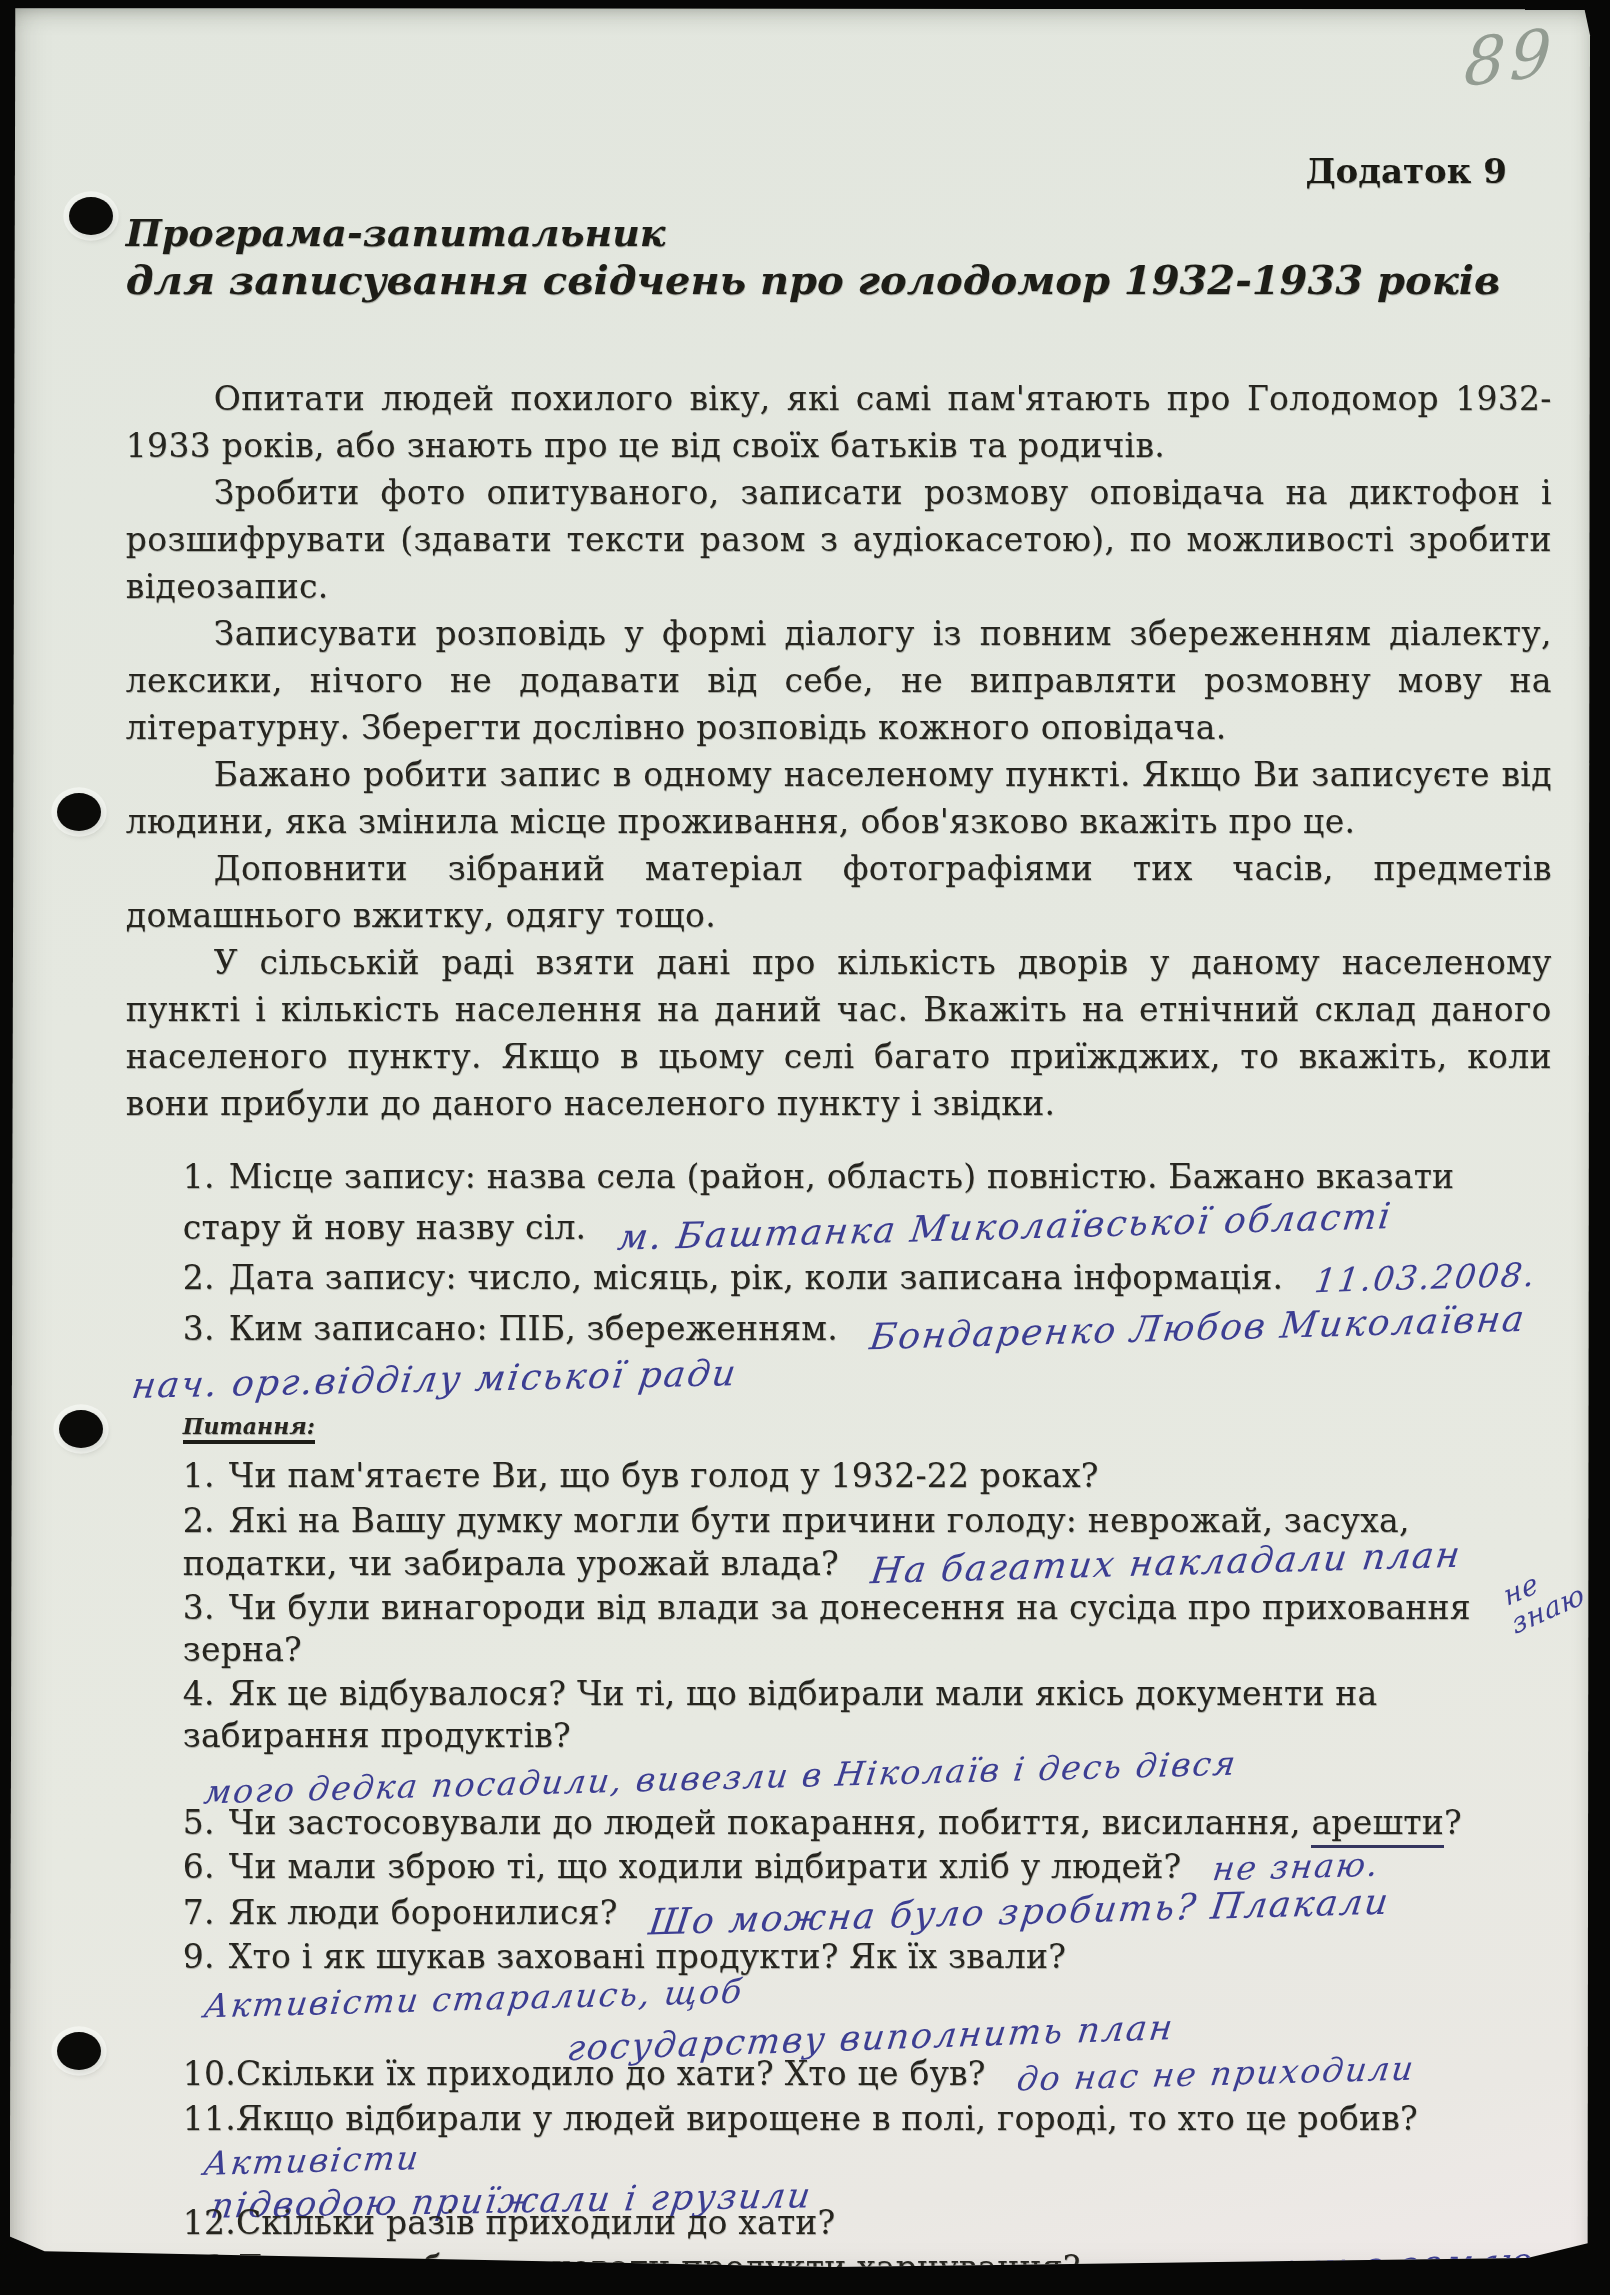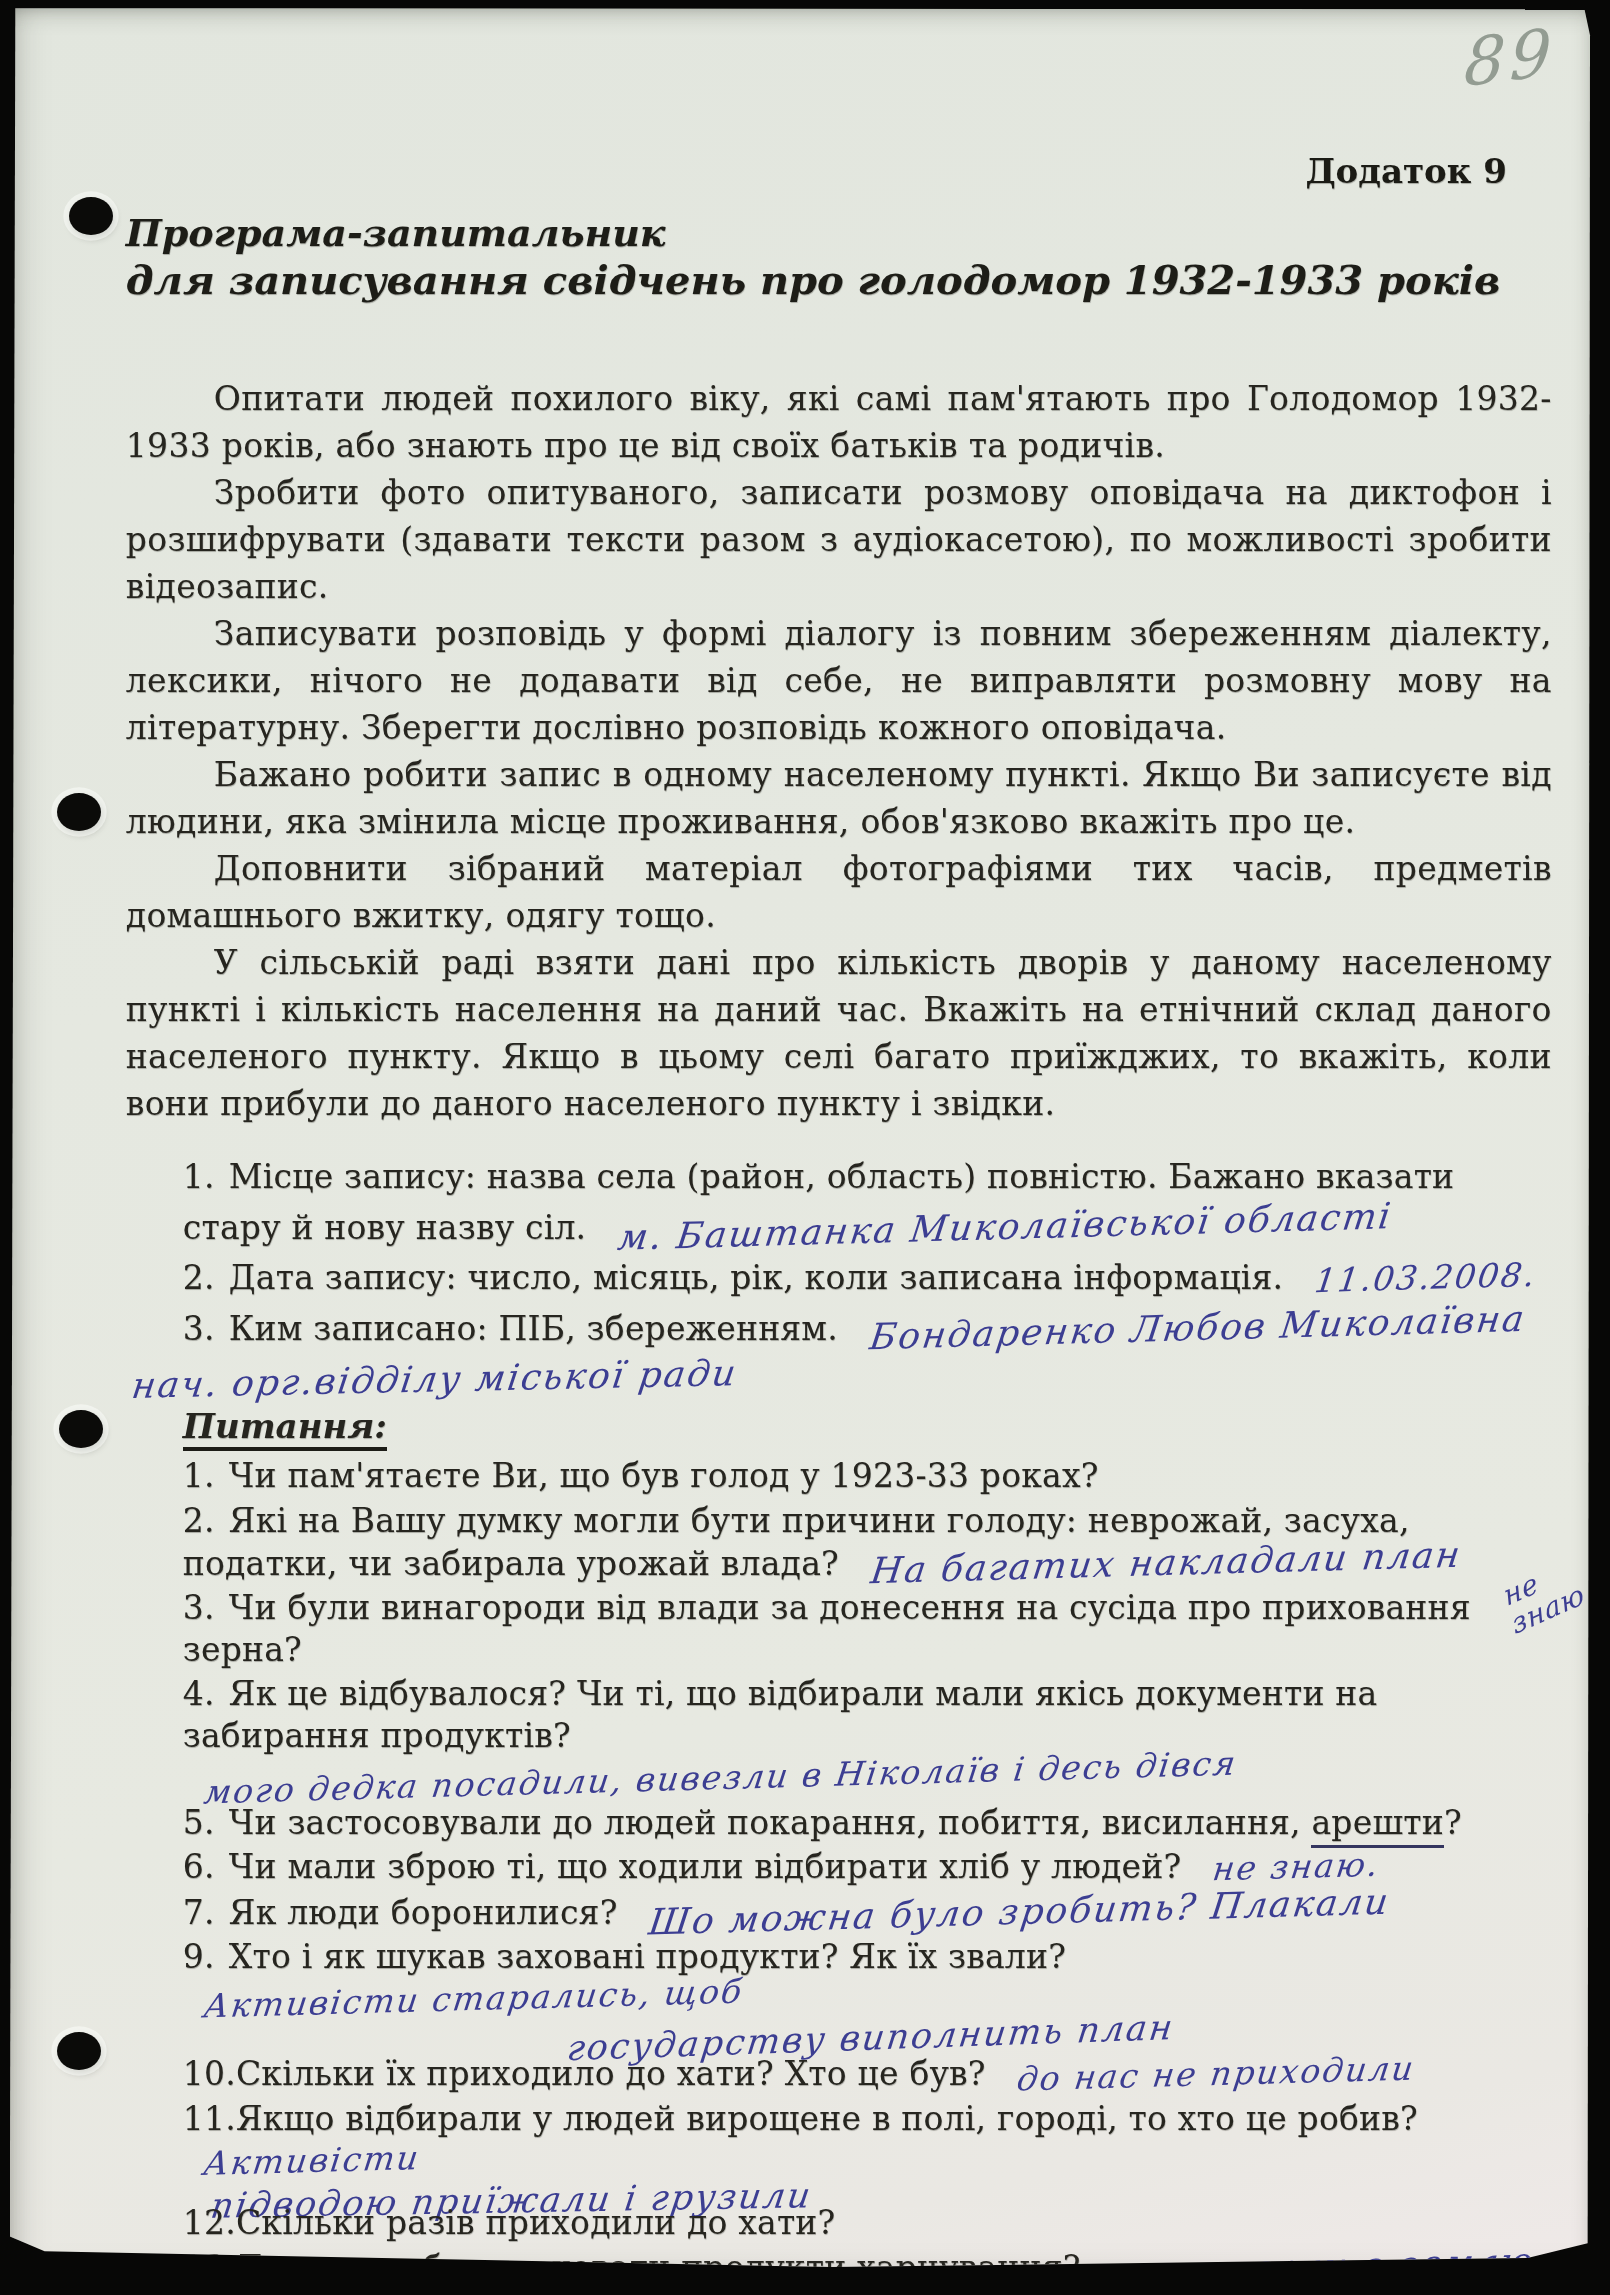--- a/index.html
+++ b/index.html
@@ -72,21 +72,21 @@
   }
   .hw-inline{display:inline-block;transform:rotate(-1.6deg) skewX(-9deg);font-size:36px;margin-left:21px;}
   .hw-small{font-size:33px;}
   .item3-l2{
     margin-left:-51px;line-height:41px;margin-top:-3.3px;
     transform:rotate(-1.2deg) skewX(-9deg);
     font-size:36px;
   }
   .qhead{
     margin-left:57px;margin-top:11.4px;
-    font-size:34px;font-weight:bold;font-style:italic;
+    font-size:22px;font-weight:bold;font-style:italic;
     line-height:46px;
   }
   .qhead span{border-bottom:4.1px solid #1d1d17;padding-bottom:1.6px;}
   .questions{margin-top:6.5px;}
   .q{
     margin-left:57px;font-size:33px;line-height:42px;
     letter-spacing:0.2px;position:relative;
     margin-bottom:2.4px;
   }
   .qnum{display:inline-block;min-width:46px;}
@@ -146,21 +146,21 @@
         <span class="hw hw-inline">Бондаренко Любов Миколаївна</span>
         <div class="hw item3-l2">нач. орг.відділу  міської  ради</div>
       </div>
     </div>
 
     <div class="qhead"><span>Питання:</span></div>
 
     <div class="questions">
 
       <div class="q">
-        <span class="qnum">1.</span><span>Чи пам'ятаєте Ви, що був голод у 1923-33 роках?</span>
+        <span class="qnum">1.</span><span>Чи пам'ятаєте Ви, що був голод у 1932-22 роках?</span>
       </div>
 
       <div class="q">
         <span class="qnum">2.</span><span>Які на Вашу думку могли бути причини голоду: неврожай, засуха, податки, чи забирала урожай влада?</span>
         <span class="hw hw-inline">На багатих  накладали  план</span>
       </div>
 
       <div class="q">
         <span class="qnum">3.</span><span>Чи були винагороди від влади за донесення на сусіда про приховання зерна?</span>
         <span class="q3-side">

